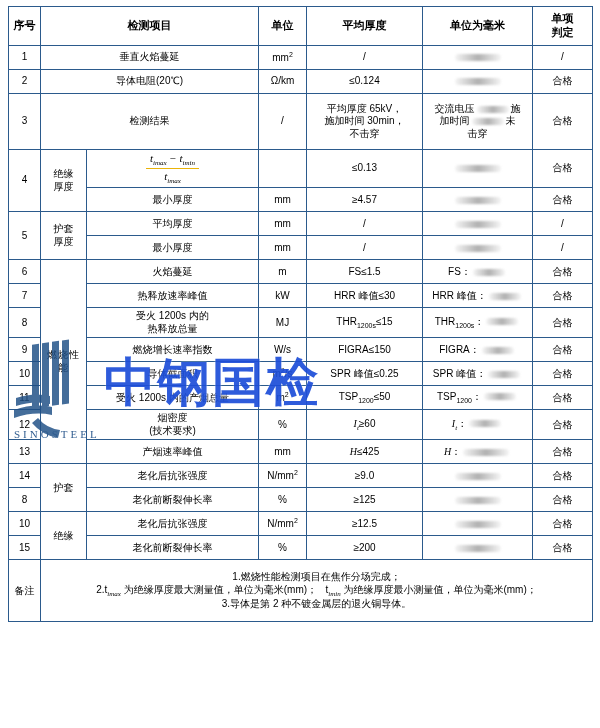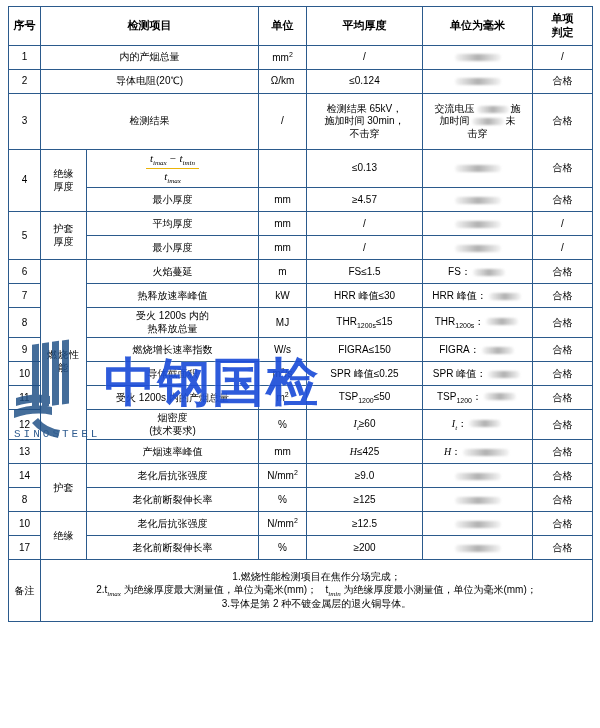--- a/index.html
+++ b/index.html
@@ -134,21 +134,21 @@
     white-space: nowrap;
     text-shadow: 0 0 2px rgba(255,255,255,0.7);
   }
   #watermark .wm-sub {
     position: absolute;
     left: 6px;
     top: 92px;
     font-size: 11px;
     color: #1f4f86;
     letter-spacing: 3px;
-    font-family: Liberation Mono, monospace;
+    font-family: Liberation Serif, serif;
   }
   #watermark svg { position: absolute; left: 0; top: 0; }
 </style>
 </head>
 <body>
 
 <div id="sheet">
 
   <table class="report">
     <colgroup>
@@ -170,42 +170,42 @@
         <td>
           <span class="res-line">单项</span>
           <span class="res-line">判定</span>
         </td>
       </tr>
     </thead>
     <tbody>
 
       <tr class="rowh">
         <td>1</td>
-        <td colspan="2">内的产烟总量</td>
+        <td colspan="2">垂直火焰蔓延</td>
         <td>mm<span class="sup">2</span></td>
         <td>/</td>
         <td><span class="smudge sm-md"></span></td>
         <td>/</td>
       </tr>
 
       <tr class="rowh">
         <td>2</td>
         <td colspan="2">导体电阻(20℃)</td>
         <td>Ω/km</td>
         <td>≤0.124</td>
         <td><span class="smudge sm-md"></span></td>
         <td>合格</td>
       </tr>
 
       <tr style="height:56px">
         <td>3</td>
         <td colspan="2">检测结果</td>
         <td>/</td>
         <td>
-          <span class="res-line">检测结果 65kV，</span>
+          <span class="res-line">平均厚度 65kV，</span>
           <span class="res-line">施加时间 30min，</span>
           <span class="res-line">不击穿</span>
         </td>
         <td>
           <span class="res-line">交流电压<span class="smudge sm-sm"></span>施</span>
           <span class="res-line">加时间<span class="smudge sm-sm"></span>未</span>
           <span class="res-line">击穿</span>
         </td>
         <td>合格</td>
       </tr>
@@ -357,21 +357,21 @@
         <td>10</td>
         <td rowspan="2">绝缘</td>
         <td>老化后抗张强度</td>
         <td>N/mm<span class="sup">2</span></td>
         <td>≥12.5</td>
         <td><span class="smudge sm-md"></span></td>
         <td>合格</td>
       </tr>
 
       <tr class="rowh">
-        <td>17</td>
+        <td>15</td>
         <td>老化前断裂伸长率</td>
         <td>%</td>
         <td>≥200</td>
         <td><span class="smudge sm-md"></span></td>
         <td>合格</td>
       </tr>
 
       <tr style="height:62px">
         <td class="remark-label">备注</td>
         <td class="remark-cell" colspan="6">

